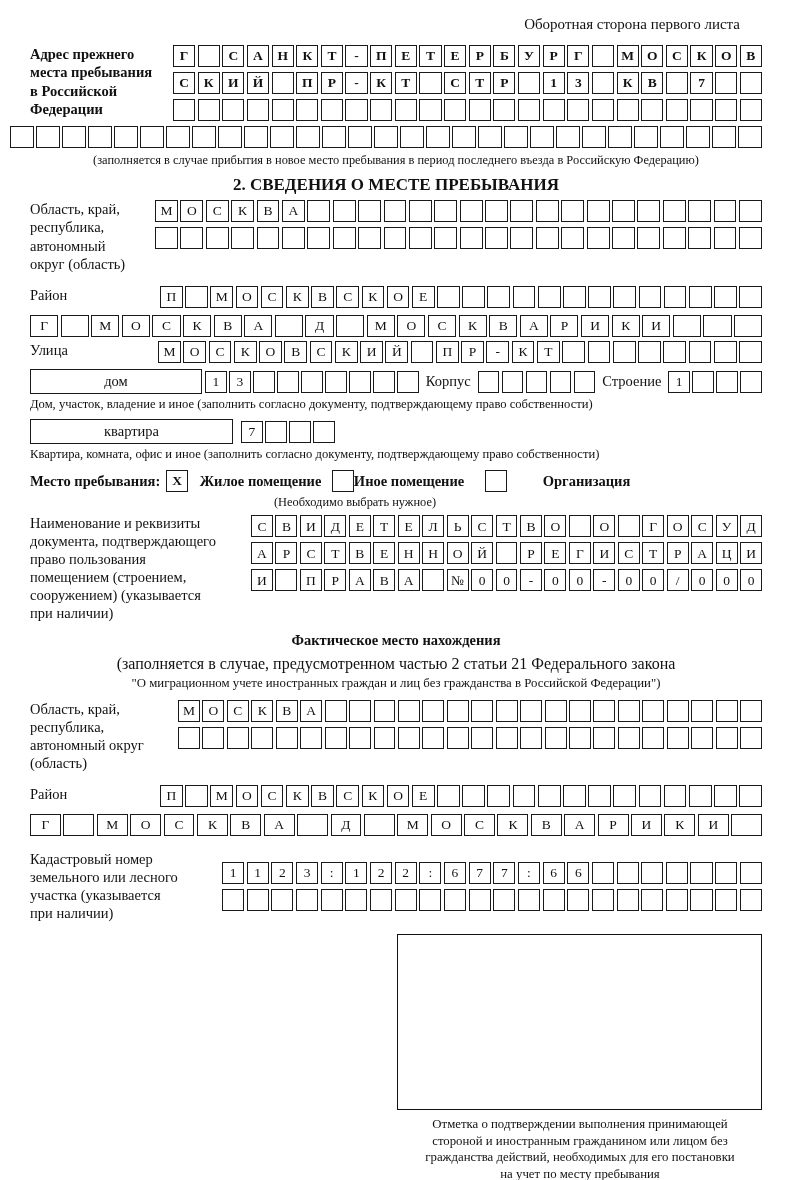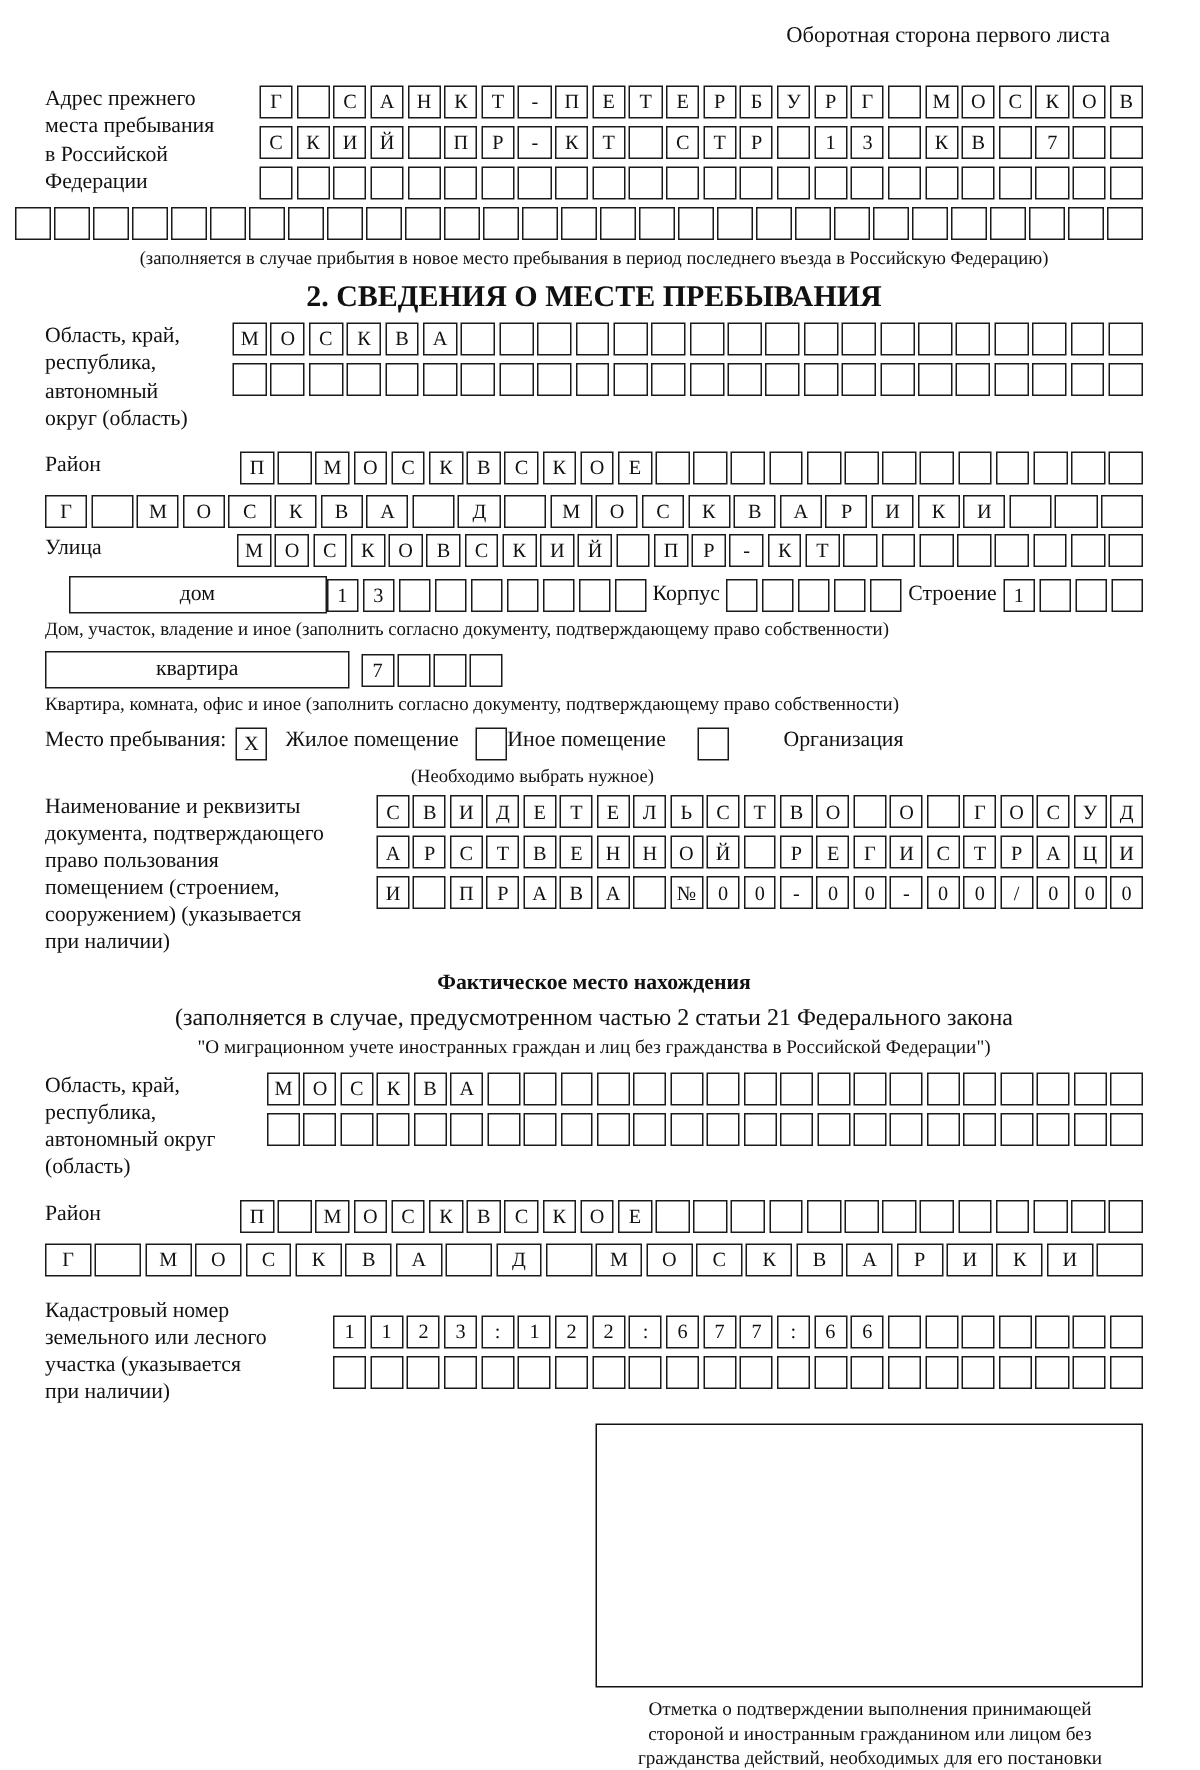--- a/index.html
+++ b/index.html
@@ -16,35 +16,35 @@
   .cells{display:flex;gap:2.5px;flex:1;min-width:0;}
   .cell{
     flex:1 1 0;min-width:0;height:22px;box-sizing:border-box;
     border:1.7px solid #1a1a1a;background:#fff;
     display:flex;align-items:center;justify-content:center;
     font-size:13.5px;line-height:1;
   }
   .cells.fixed{flex:0 0 auto;}
   .cells.fixed .cell{flex:0 0 auto;width:21.5px;}
   .center-note{text-align:center;font-size:12.4px;line-height:1.3;}
-  .sec-title{text-align:center;font-weight:bold;font-size:20px;}
+  .sec-title{text-align:center;font-weight:bold;font-size:17px;}
   .widebox{box-sizing:border-box;border:1.7px solid #1a1a1a;height:25px;display:flex;align-items:center;justify-content:center;font-size:14.5px;}
-  .mixrow{display:flex;align-items:center;justify-content:flex-end;}
+  .mixrow{display:flex;align-items:center;justify-content:space-between;}
   .mixlabel{font-size:14.5px;white-space:nowrap;padding:0 4px;}
   .left-note{font-size:12.6px;margin-top:3px;}
-  .stayrow{display:flex;align-items:flex-start;font-size:14.5px;}
+  .stayrow{display:flex;align-items:center;font-size:14.5px;font-weight:bold;}
   .mark-box{box-sizing:border-box;border:1.8px solid #111;background:#fff;}
   .pre{white-space:pre-line;}
 </style>
 </head>
 <body>
 
 <div class="hdr-note">Оборотная сторона первого листа</div>
 
-<div class="frow" style="margin-top:24px;">
+<div class="frow" style="margin-top:12px;font-weight:bold;">
   <div class="flabel" style="width:143px;">Адрес прежнего
 места пребывания
 в Российской
 Федерации</div>
   <div class="stack">
     <div class="cells">
         <div class="cell">Г</div>
         <div class="cell"></div>
         <div class="cell">С</div>
         <div class="cell">А</div>

